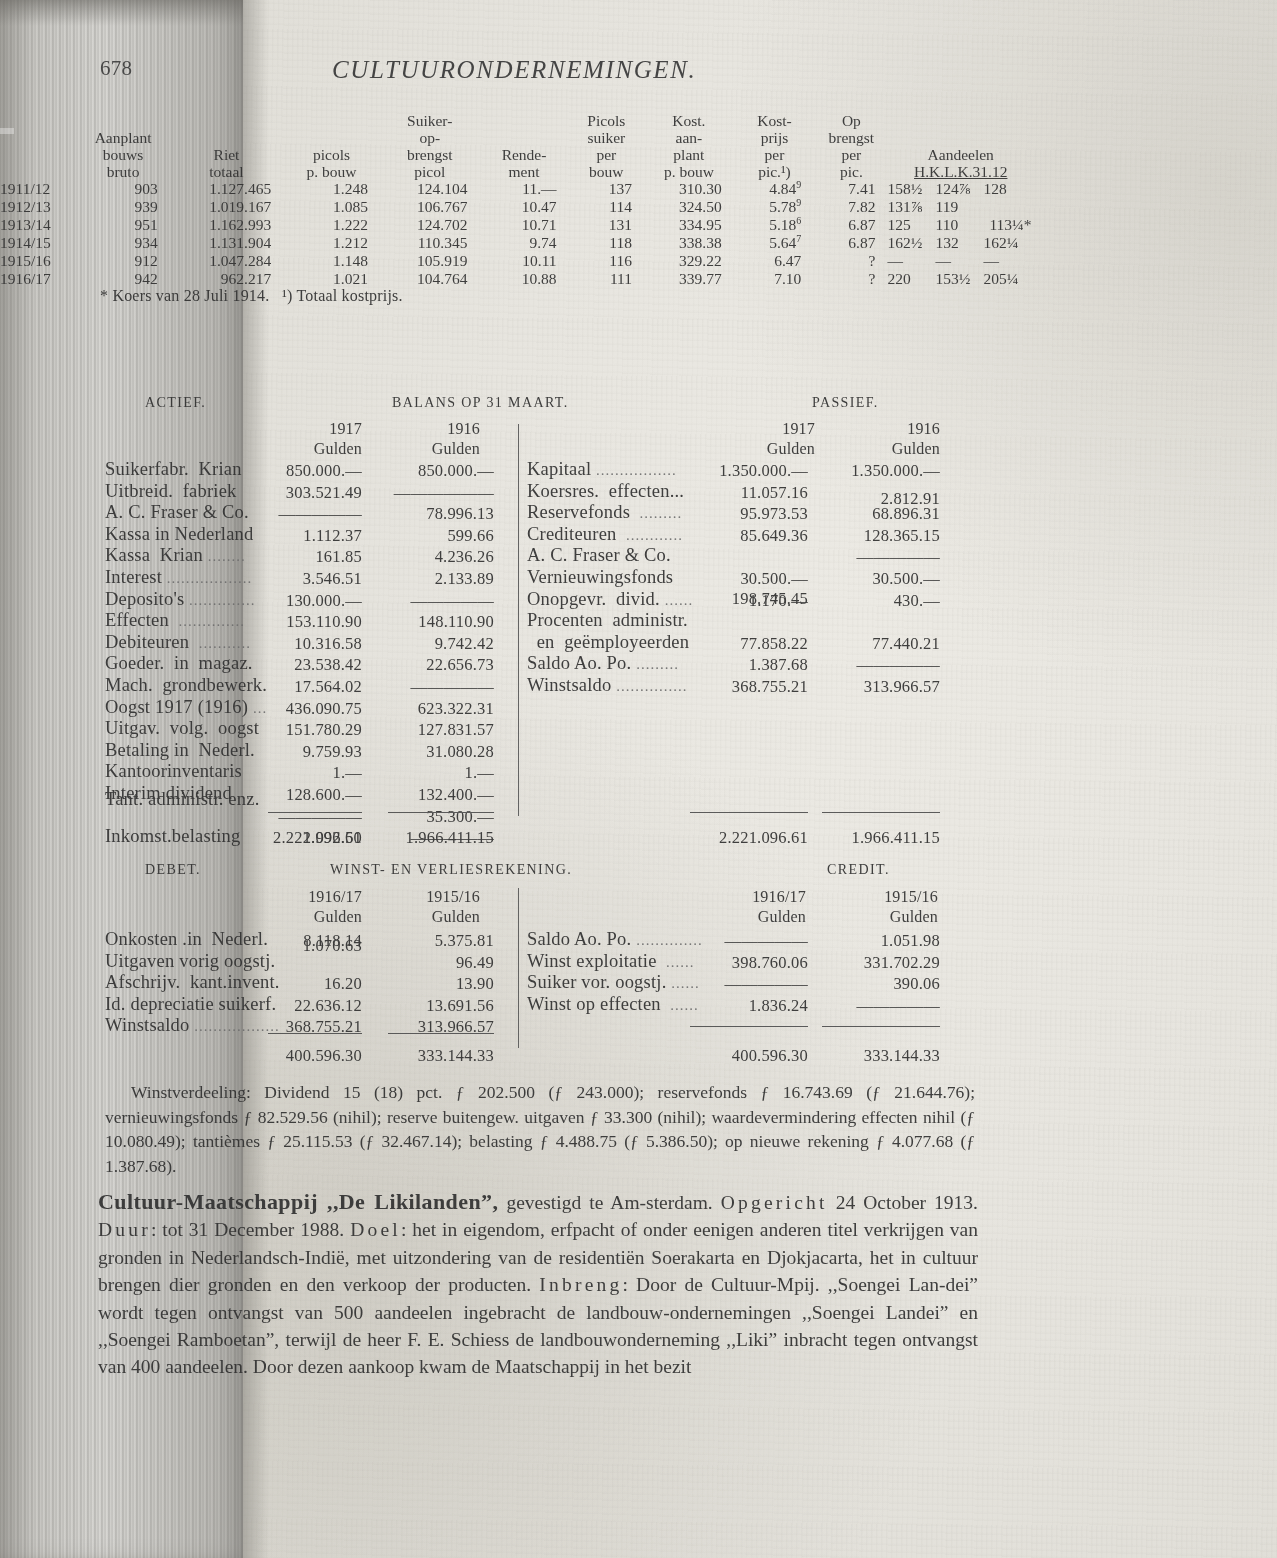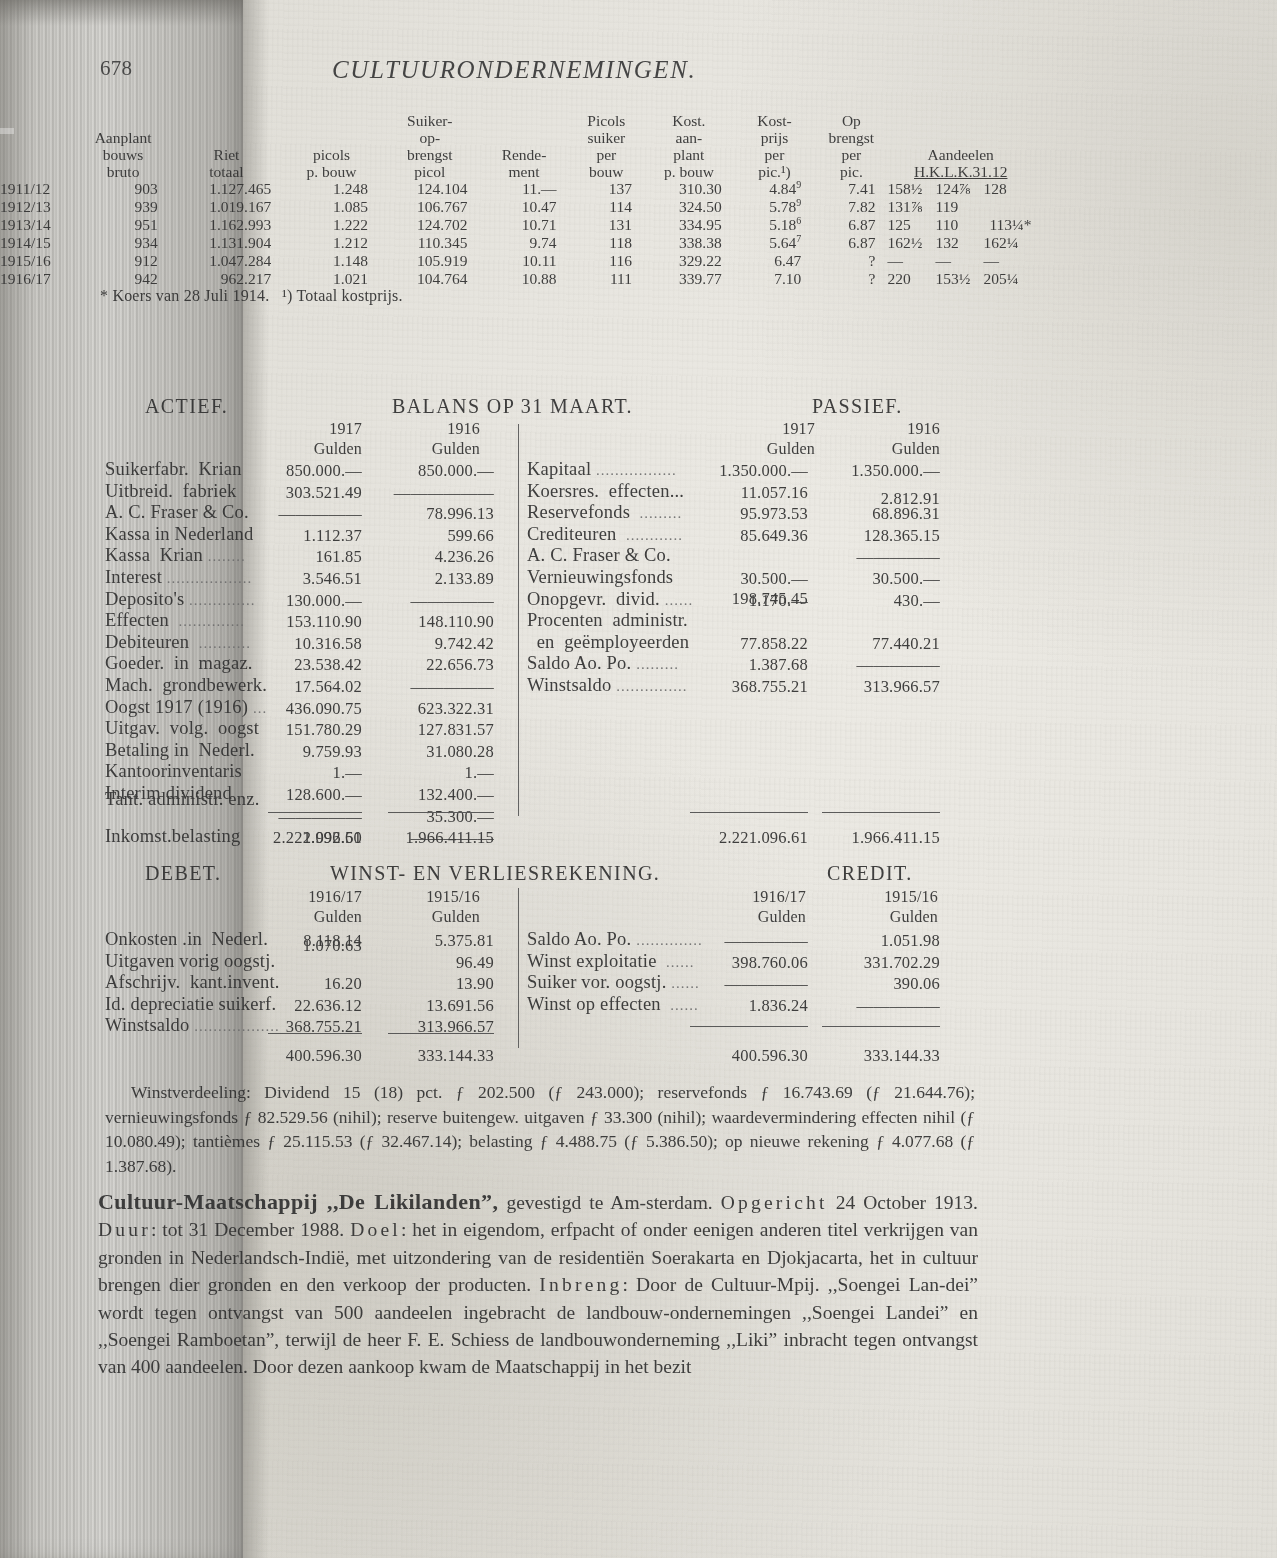--- a/index.html
+++ b/index.html
@@ -106,21 +106,21 @@
   #prodtable th, #prodtable td { padding: 0; font-weight: normal; }
   .hcell { vertical-align: bottom; text-align: center; line-height: 17px; font-size: 15.5px; }
   .hcell .ln { display: block; white-space: pre; }
   td.num { text-align: right; padding-right: 0; }
   td.yr  { text-align: left; }
   sup { font-size: 10px; vertical-align: super; line-height: 0; }
 
   .footnote1 { font-size: 16px; }
 
   
-  .sectlabel { font-size: 20px; letter-spacing: 1.4px; }
+  .sectlabel { font-size: 14px; letter-spacing: 1.4px; }
   .colhead { font-size: 16px; text-align: right; }
   .acct { font-size: 18.5px; line-height: 23.6px; }
   .acct .lbl { display: inline-block; }
   .acct .dots { color: #6a6a6a; letter-spacing: 1px; font-size: 15px; }
   .amt { font-size: 16.5px; text-align: right; white-space: pre; }
   .rule { position: absolute; height: 0; border-top: 1.6px solid #4a4a4a; }
   .vrule { position: absolute; width: 0; border-left: 1.6px solid #555; }
 
   
   .para {

